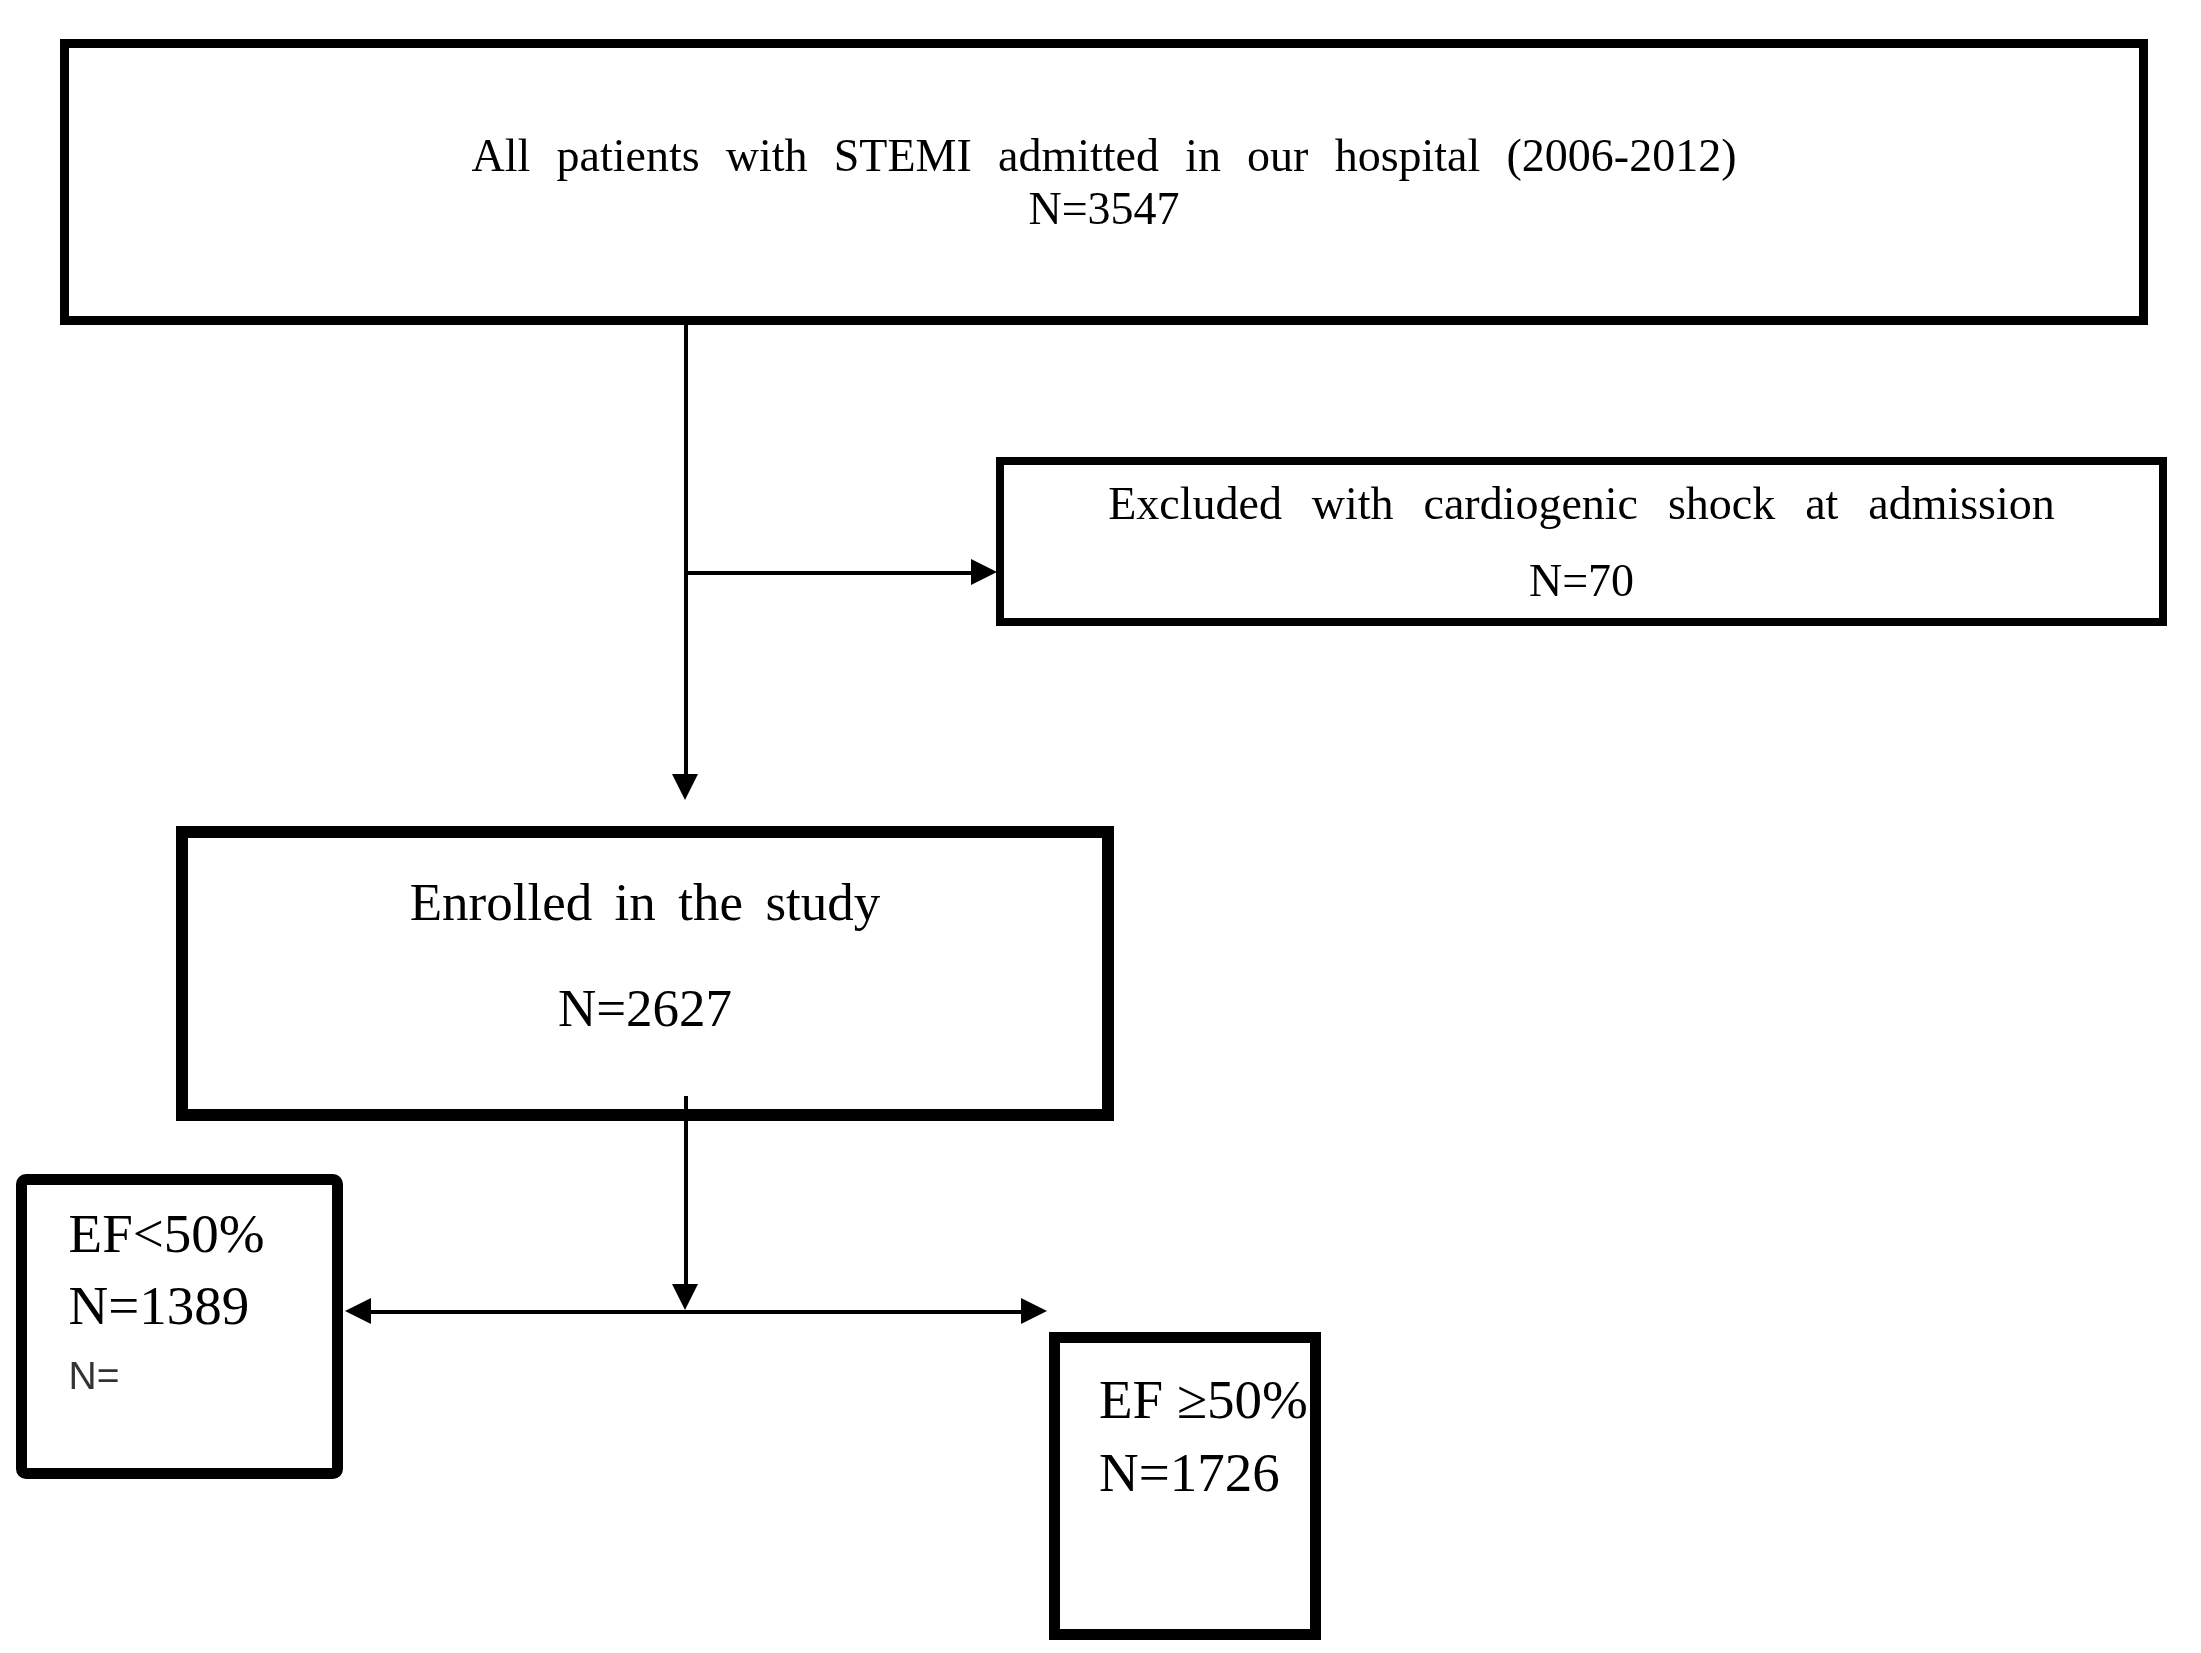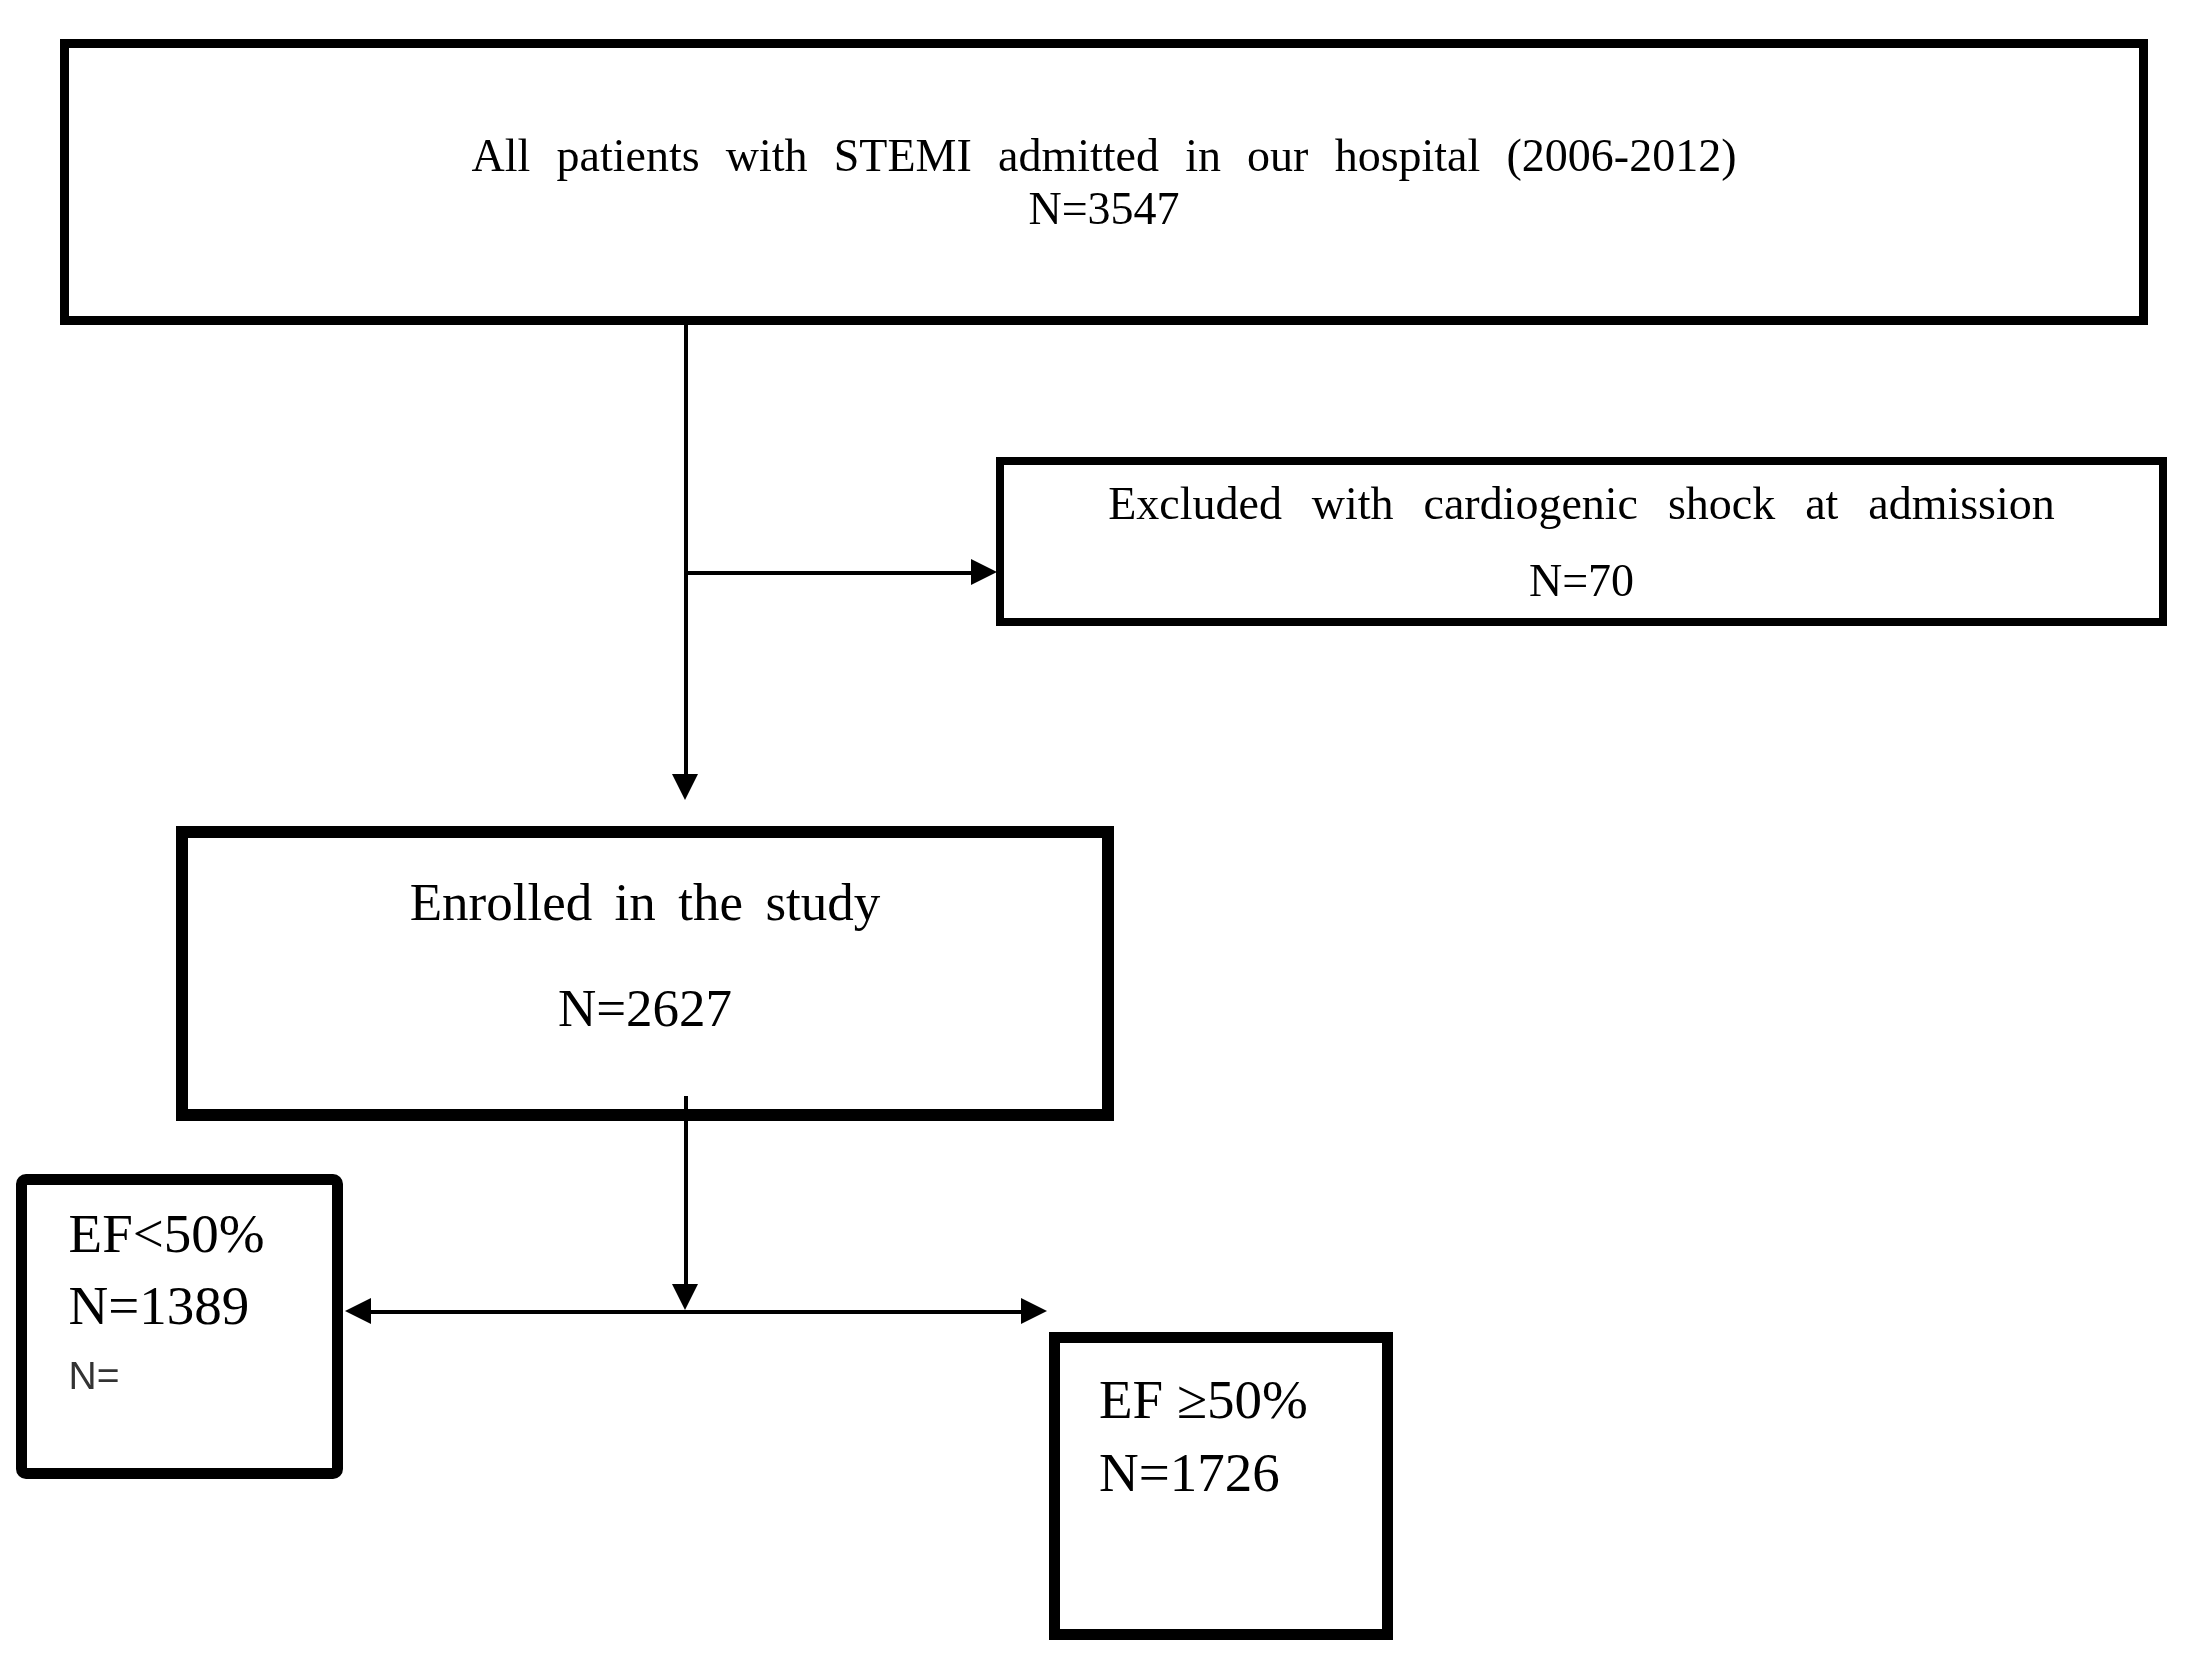--- a/index.html
+++ b/index.html
@@ -79,21 +79,21 @@
   .box-ef-low .ln-extra {
     font-family: "Liberation Sans", sans-serif;
     font-size: 39px;
     color: #333333;
     line-height: 68px;
   }
 
   
   .box-ef-high {
     left: 1049px; top: 1332px;
-    width: 344px; height: 308px;
+    width: 272px; height: 308px;
     border-width: 11px;
     align-items: flex-start; justify-content: flex-start;
     text-align: left;
     font-size: 55px;
     line-height: 73px;
     padding: 20px 0 0 39px;
   }
 
   
   .line {

